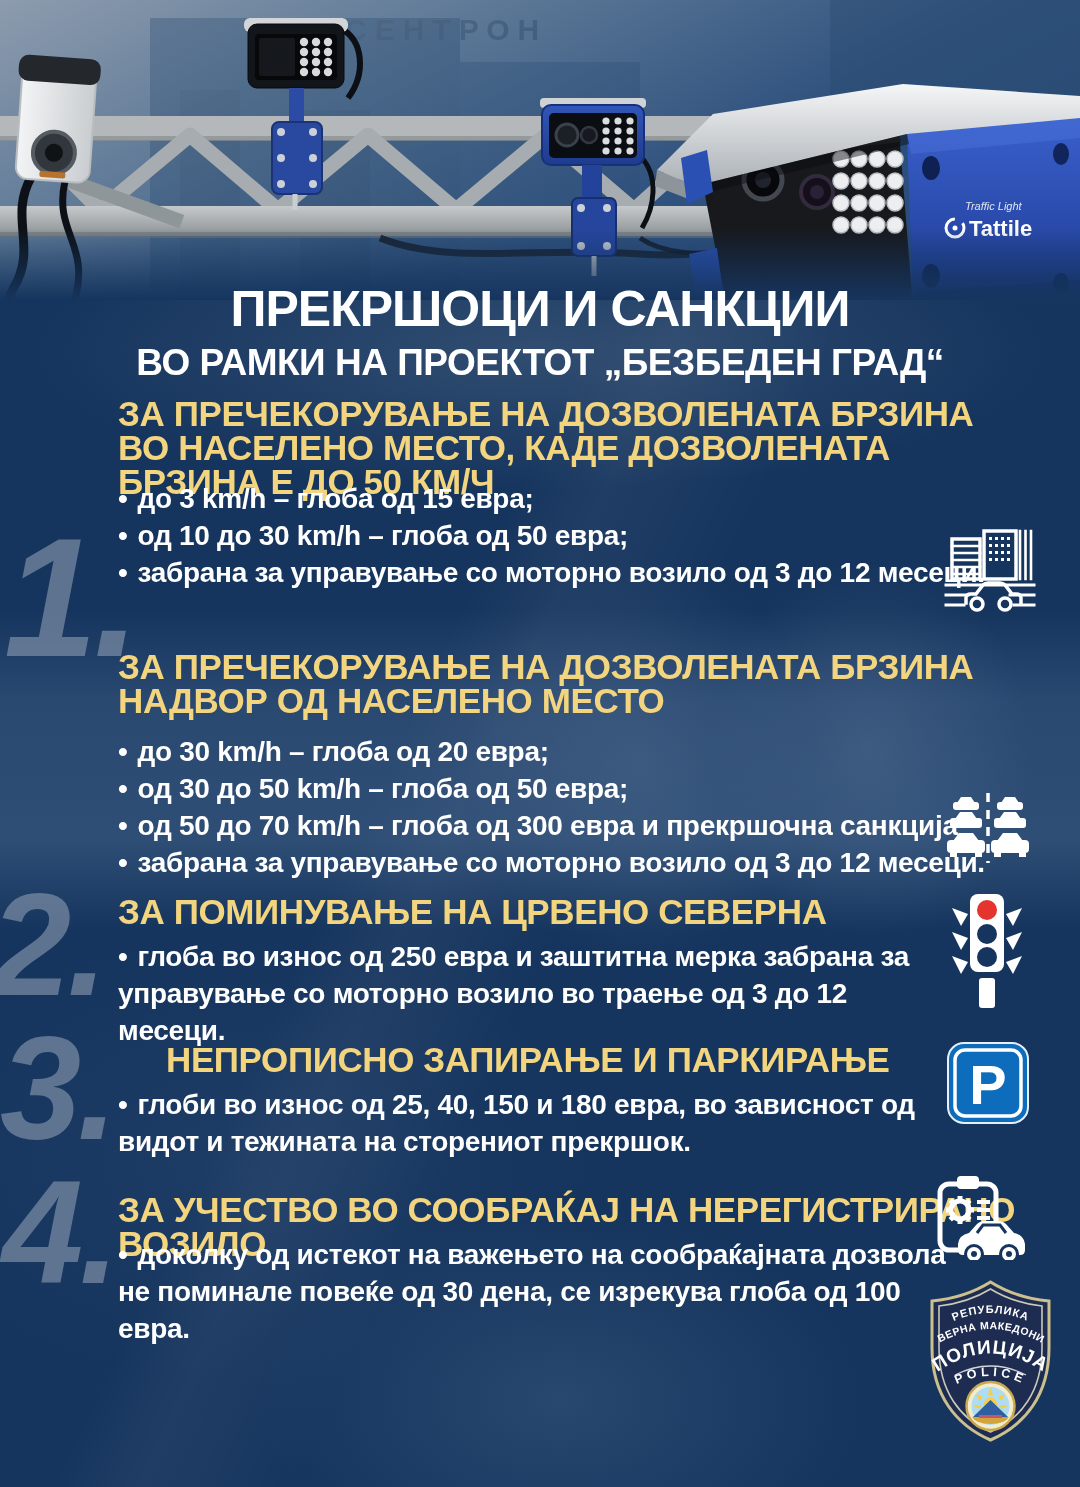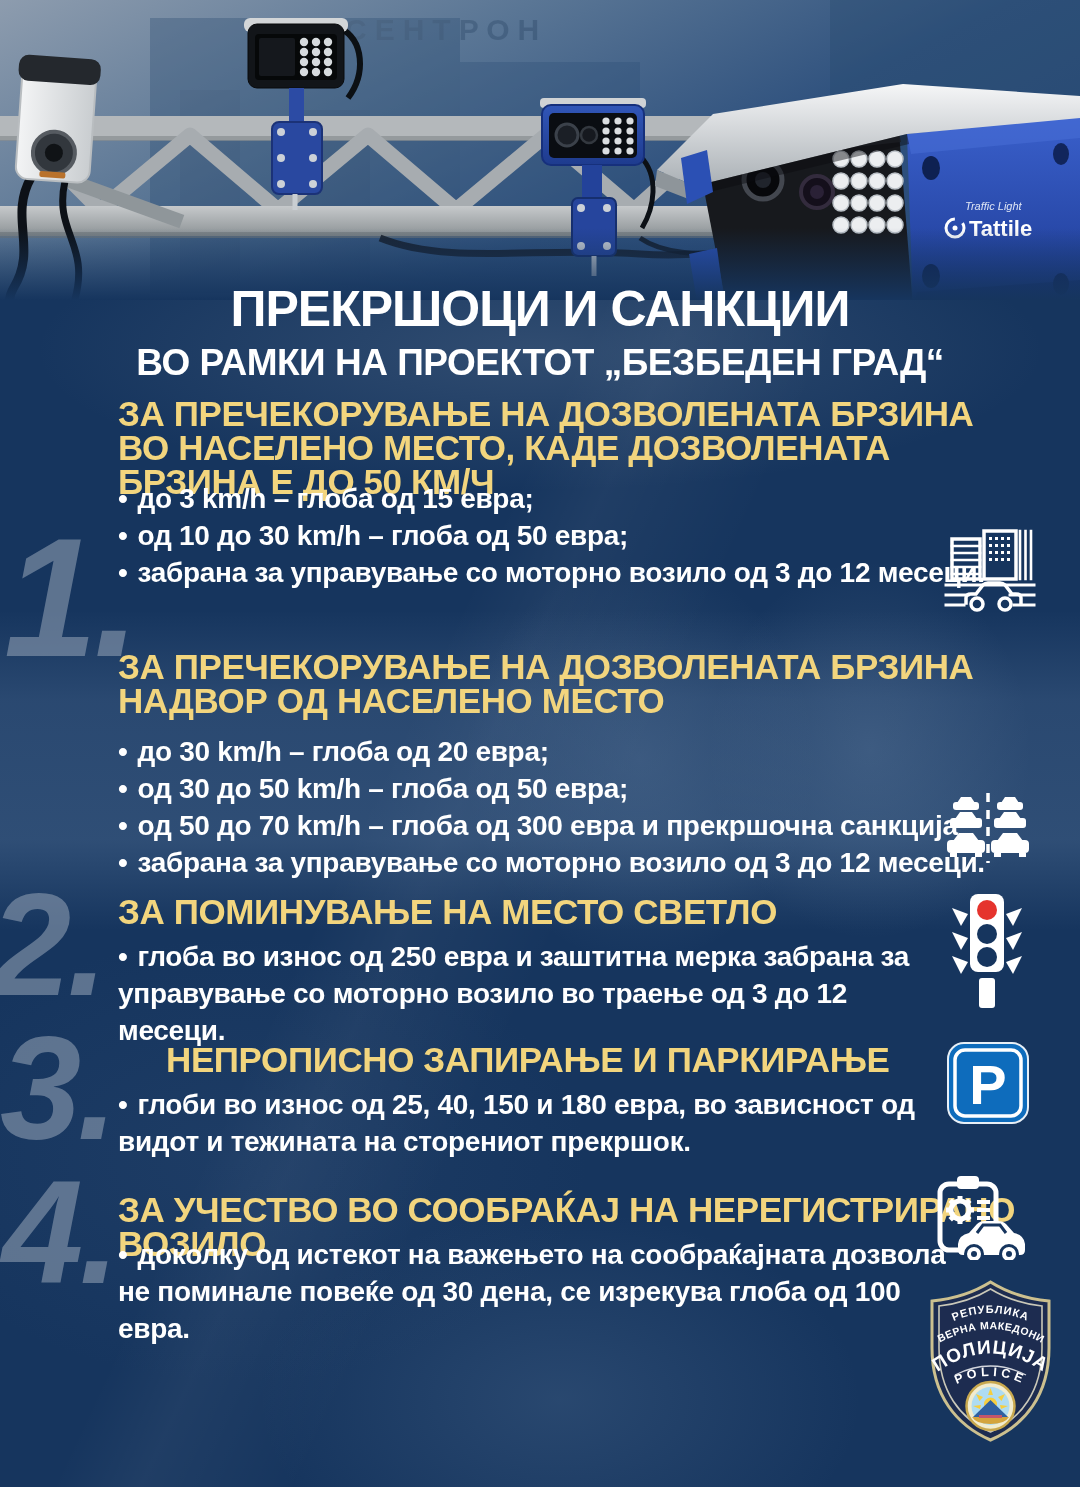--- a/index.html
+++ b/index.html
@@ -249,21 +249,21 @@
   </ul>
 
   <div class="sec-heading" id="h2">ЗА ПРЕЧЕКОРУВАЊЕ НА ДОЗВОЛЕНАТА БРЗИНА НАДВОР ОД НАСЕЛЕНО МЕСТО</div>
   <ul class="bullets" id="b2">
     <li>до 30 km/h – глоба од 20 евра;</li>
     <li>од 30 до 50 km/h – глоба од 50 евра;</li>
     <li>од 50 до 70 km/h – глоба од 300 евра и прекршочна санкција</li>
     <li>забрана за управување со моторно возило од 3 до 12 месеци.</li>
   </ul>
 
-  <div class="sec-heading" id="h3">ЗА ПОМИНУВАЊЕ НА МЕСТО СВЕТЛО</div>
+  <div class="sec-heading" id="h3">ЗА ПОМИНУВАЊЕ НА ЦРВЕНО СЕВЕРНА</div>
   <ul class="bullets" id="b3">
     <li>глоба во износ од 250 евра и заштитна мерка забрана за управување со моторно возило во траење од 3 до 12 месеци.</li>
   </ul>
 
   <div class="sec-heading" id="h4">НЕПРОПИСНО ЗАПИРАЊЕ И ПАРКИРАЊЕ</div>
   <ul class="bullets" id="b4">
     <li>глоби во износ од 25, 40, 150 и 180 евра, во зависност од видот и тежината на сторениот прекршок.</li>
   </ul>
 
   <div class="sec-heading" id="h5">ЗА УЧЕСТВО  ВО СООБРАЌАЈ НА НЕРЕГИСТРИРАНО ВОЗИЛО</div>

